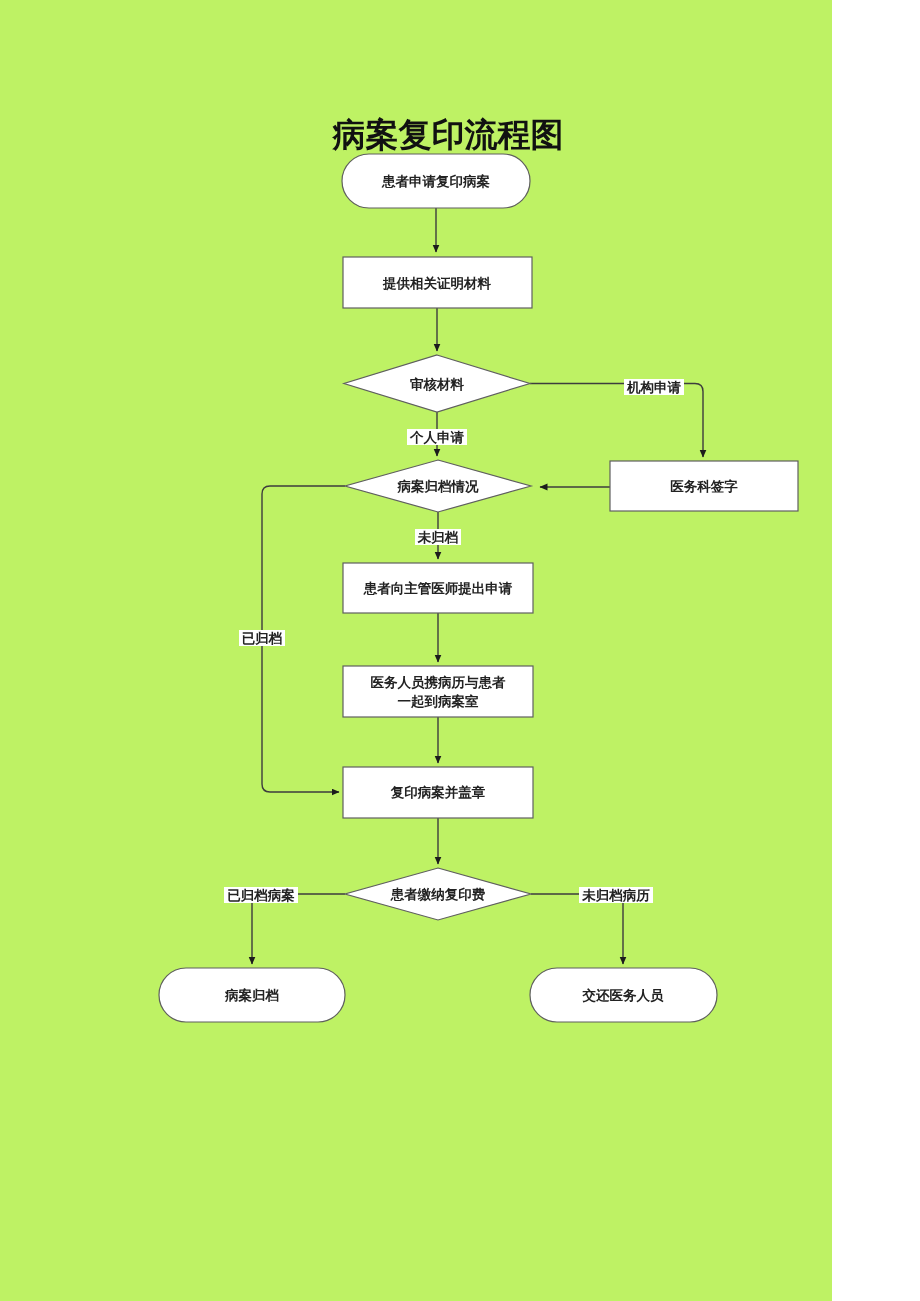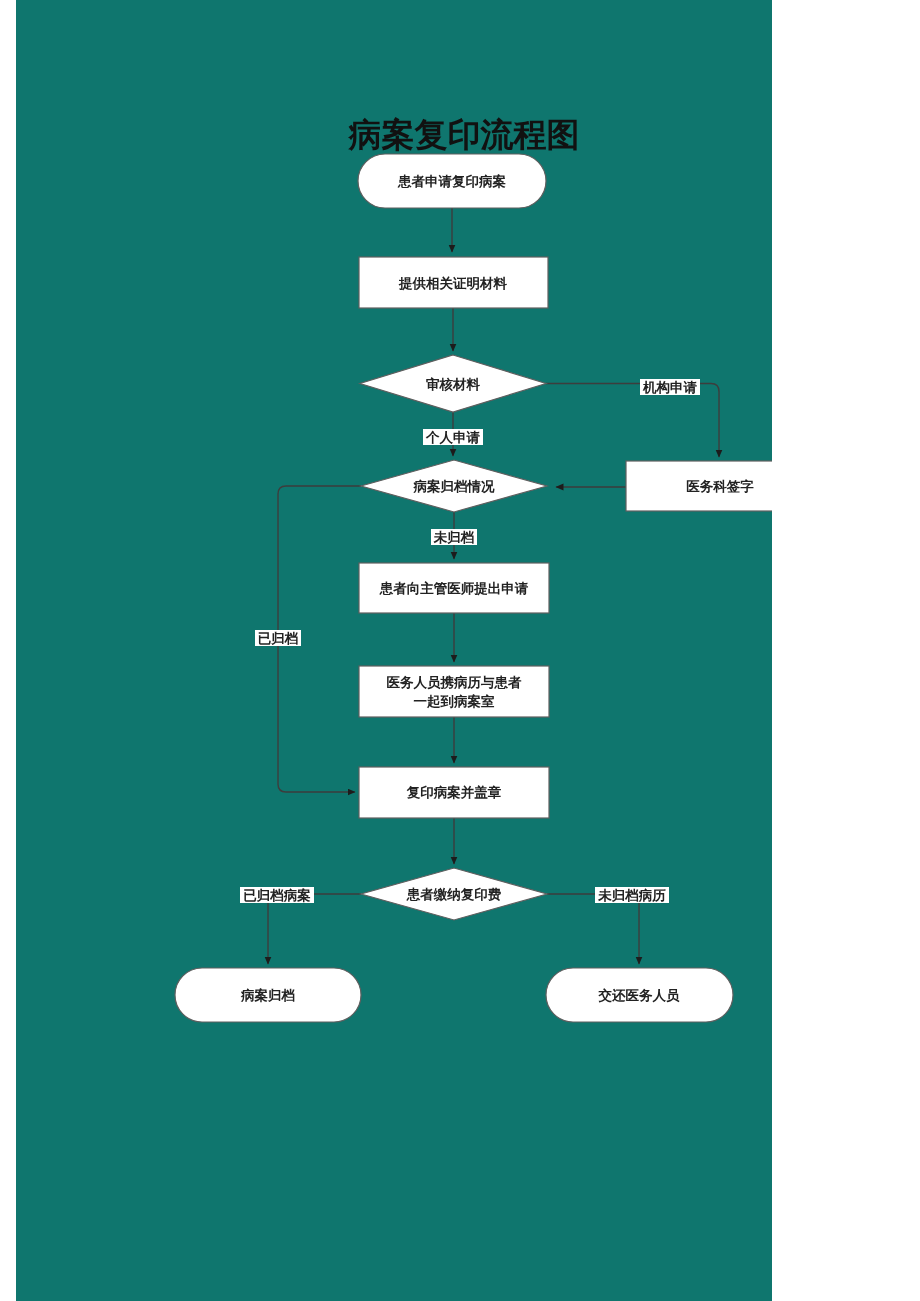--- a/index.html
+++ b/index.html
@@ -2,26 +2,25 @@
 <html><head>
 <meta charset="utf-8">
 <style>
   html, body {
     margin: 0;
     padding: 0;
     background: #ffffff;
   }
   .page {
     position: relative;
-    width: 756px;
+    width: 832px;
     height: 1301px;
-    background: #0f766e;
+    background: #bef264;
     overflow: hidden;
     font-family: "DejaVu Sans", sans-serif;
-    margin-left: 16px;
   }
   svg { display: block; }
   .doc-title {
     font-family: "DejaVu Sans", sans-serif;
     font-size: 33px;
     font-weight: bold;
     fill: #111111;
     text-anchor: middle;
     dominant-baseline: central;
   }

